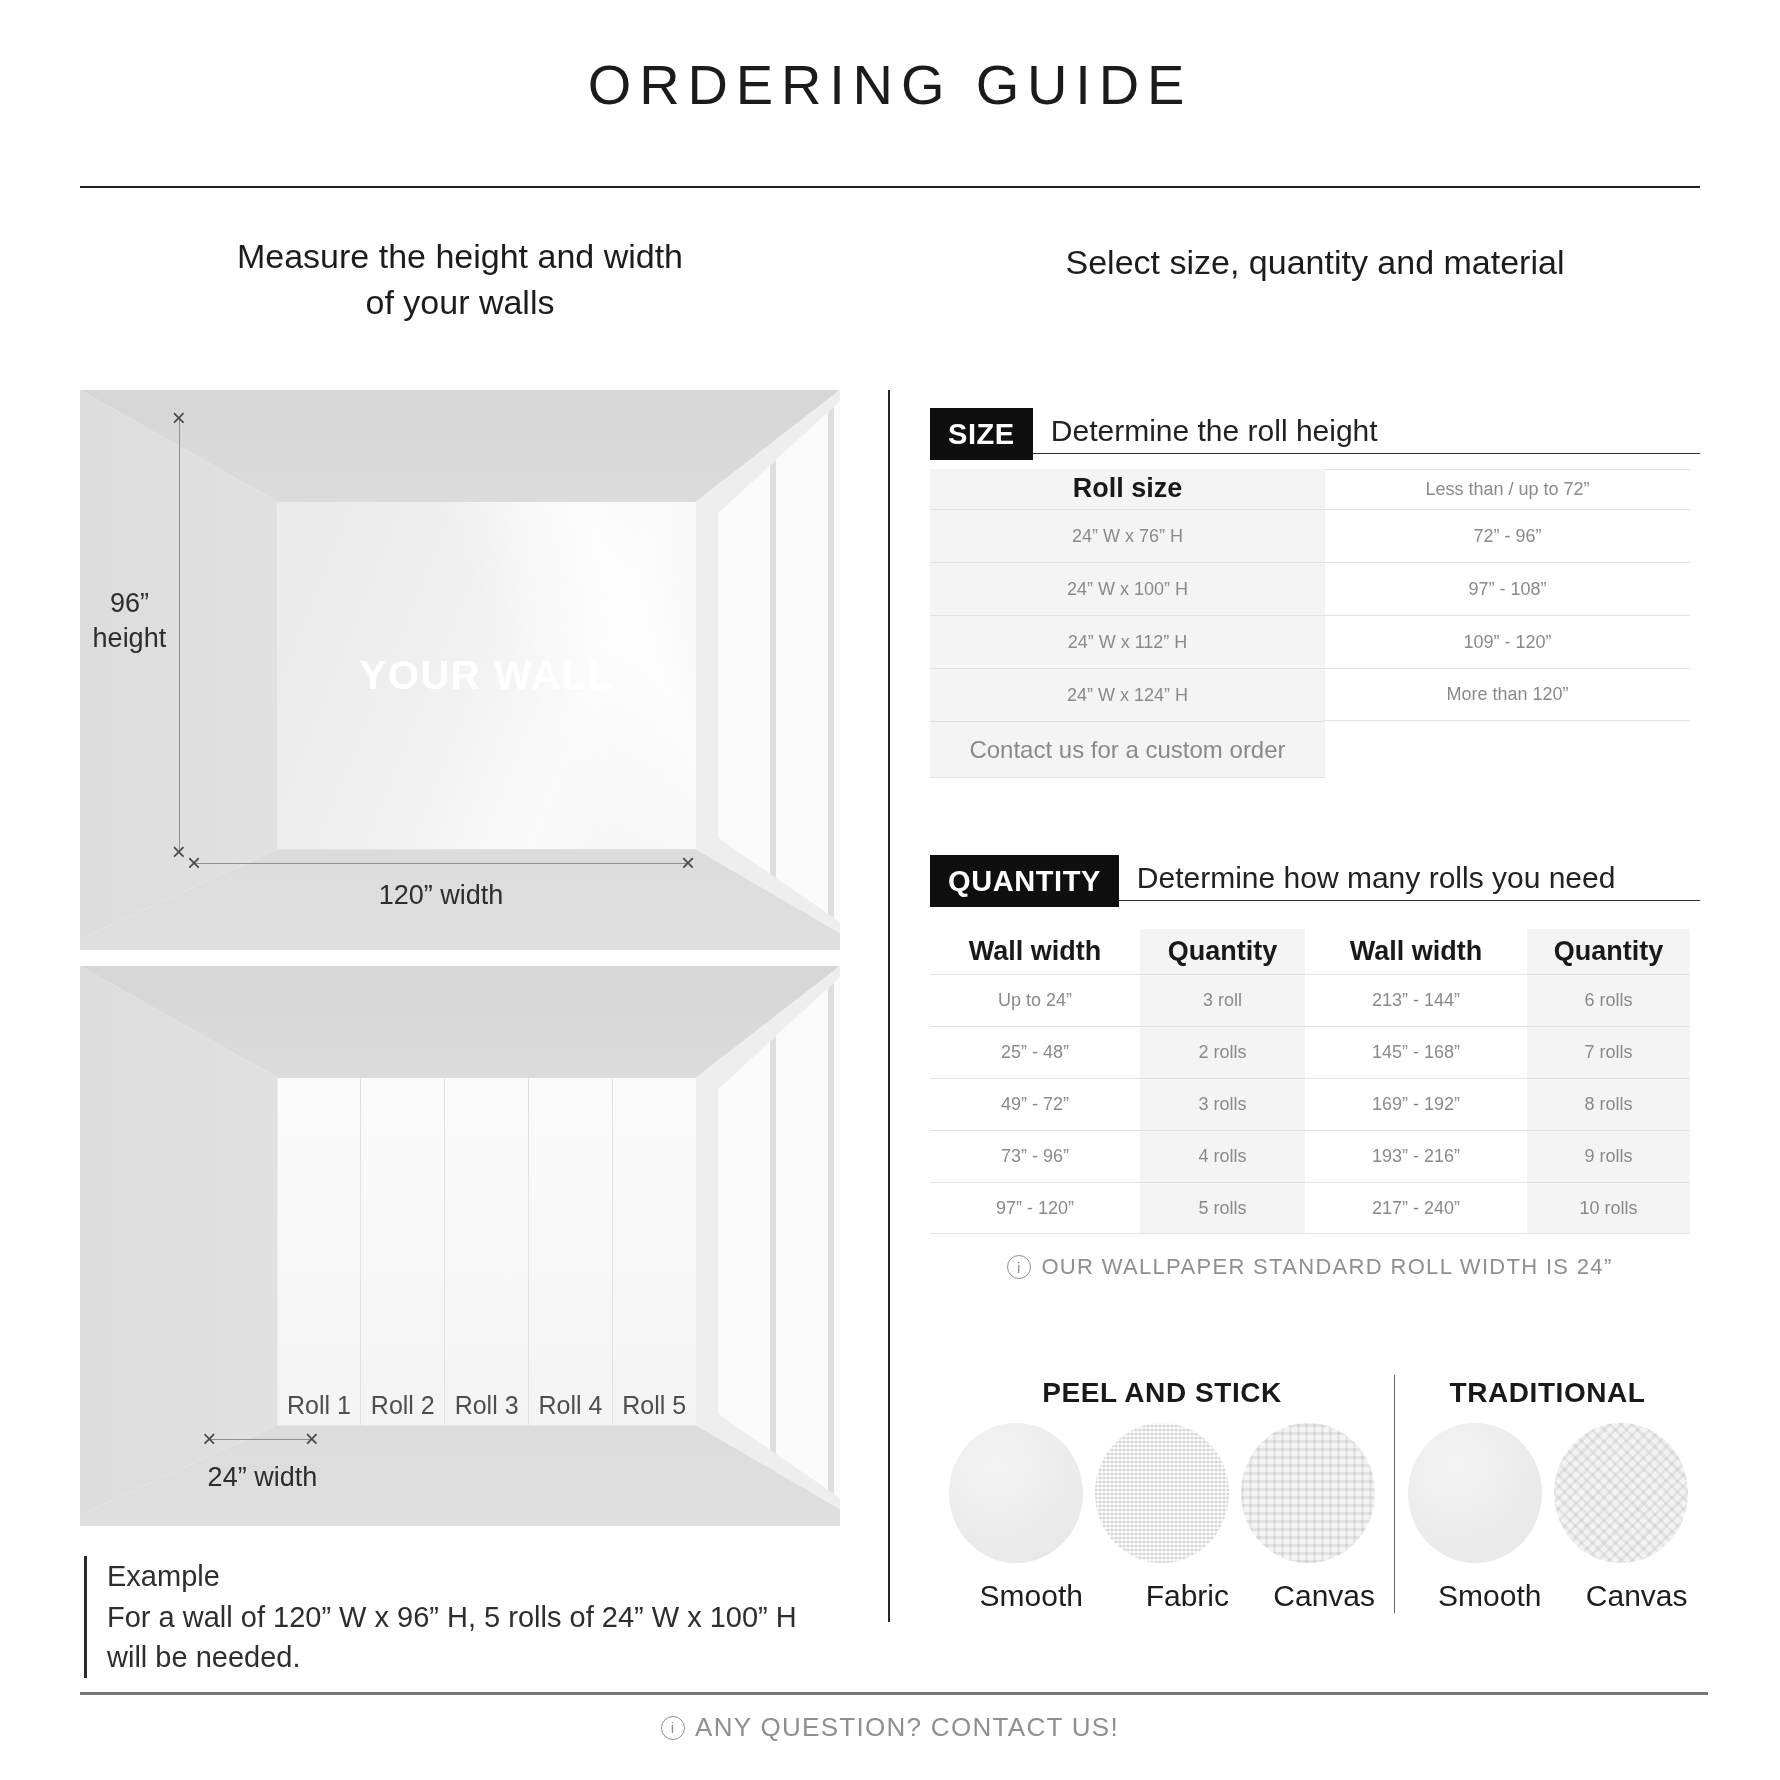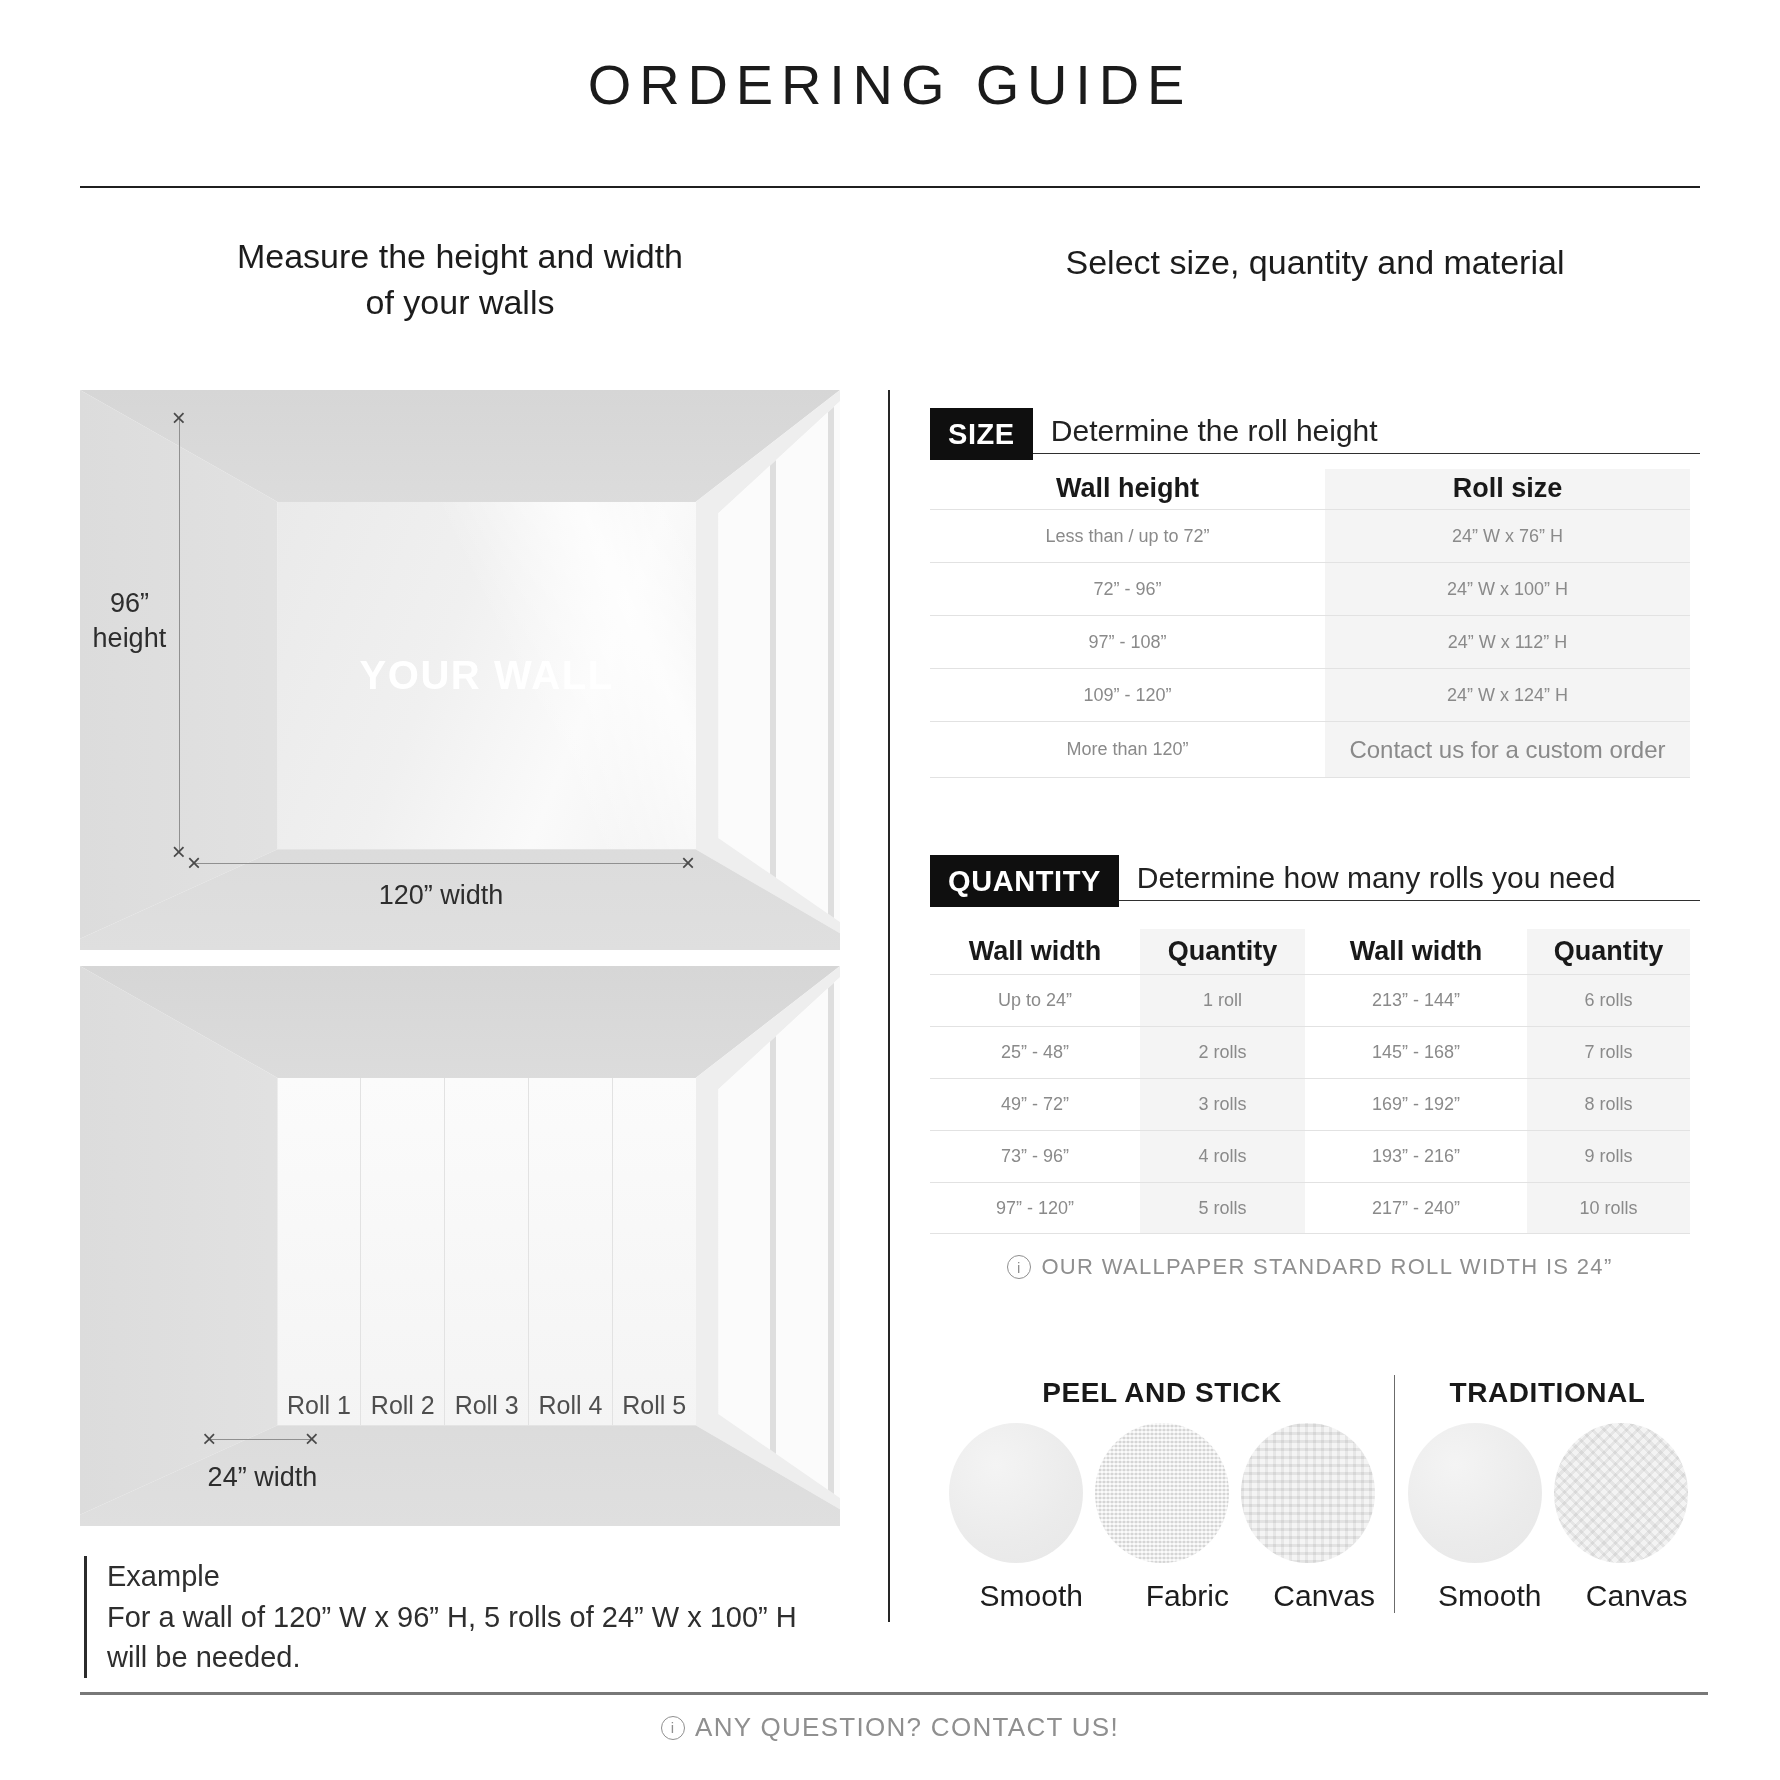--- a/index.html
+++ b/index.html
@@ -191,21 +191,20 @@
       <div>will be needed.</div>
     </div>
   </div>
 
   <div class="section" style="top:408px;">
     <div class="sec-head">
       <div class="tag">SIZE</div>
       <div class="sec-rest">Determine the roll height</div>
     </div>
     <div class="size-table">
-      <div class="cell head">Wall height</div>
       <div class="cell head shade">Roll size</div>
 
       <div class="cell rb">Less than / up to 72”</div>
       <div class="cell rb shade">24” W x 76” H</div>
       <div class="cell rb">72” - 96”</div>
       <div class="cell rb shade">24” W x 100” H</div>
       <div class="cell rb">97” - 108”</div>
       <div class="cell rb shade">24” W x 112” H</div>
       <div class="cell rb">109” - 120”</div>
       <div class="cell rb shade">24” W x 124” H</div>
@@ -219,21 +218,21 @@
       <div class="tag">QUANTITY</div>
       <div class="sec-rest">Determine how many rolls you need</div>
     </div>
     <div class="qty-table">
       <div class="cell head">Wall width</div>
       <div class="cell head shade">Quantity</div>
       <div class="cell head">Wall width</div>
       <div class="cell head shade">Quantity</div>
 
       <div class="cell rb">Up to 24”</div>
-      <div class="cell rb shade">1 roll</div>
+      <div class="cell rb shade">3 roll</div>
       <div class="cell rb">213” - 144”</div>
       <div class="cell rb shade">6 rolls</div>
 
       <div class="cell rb">25” - 48”</div>
       <div class="cell rb shade">2 rolls</div>
       <div class="cell rb">145” - 168”</div>
       <div class="cell rb shade">7 rolls</div>
 
       <div class="cell rb">49” - 72”</div>
       <div class="cell rb shade">3 rolls</div>

